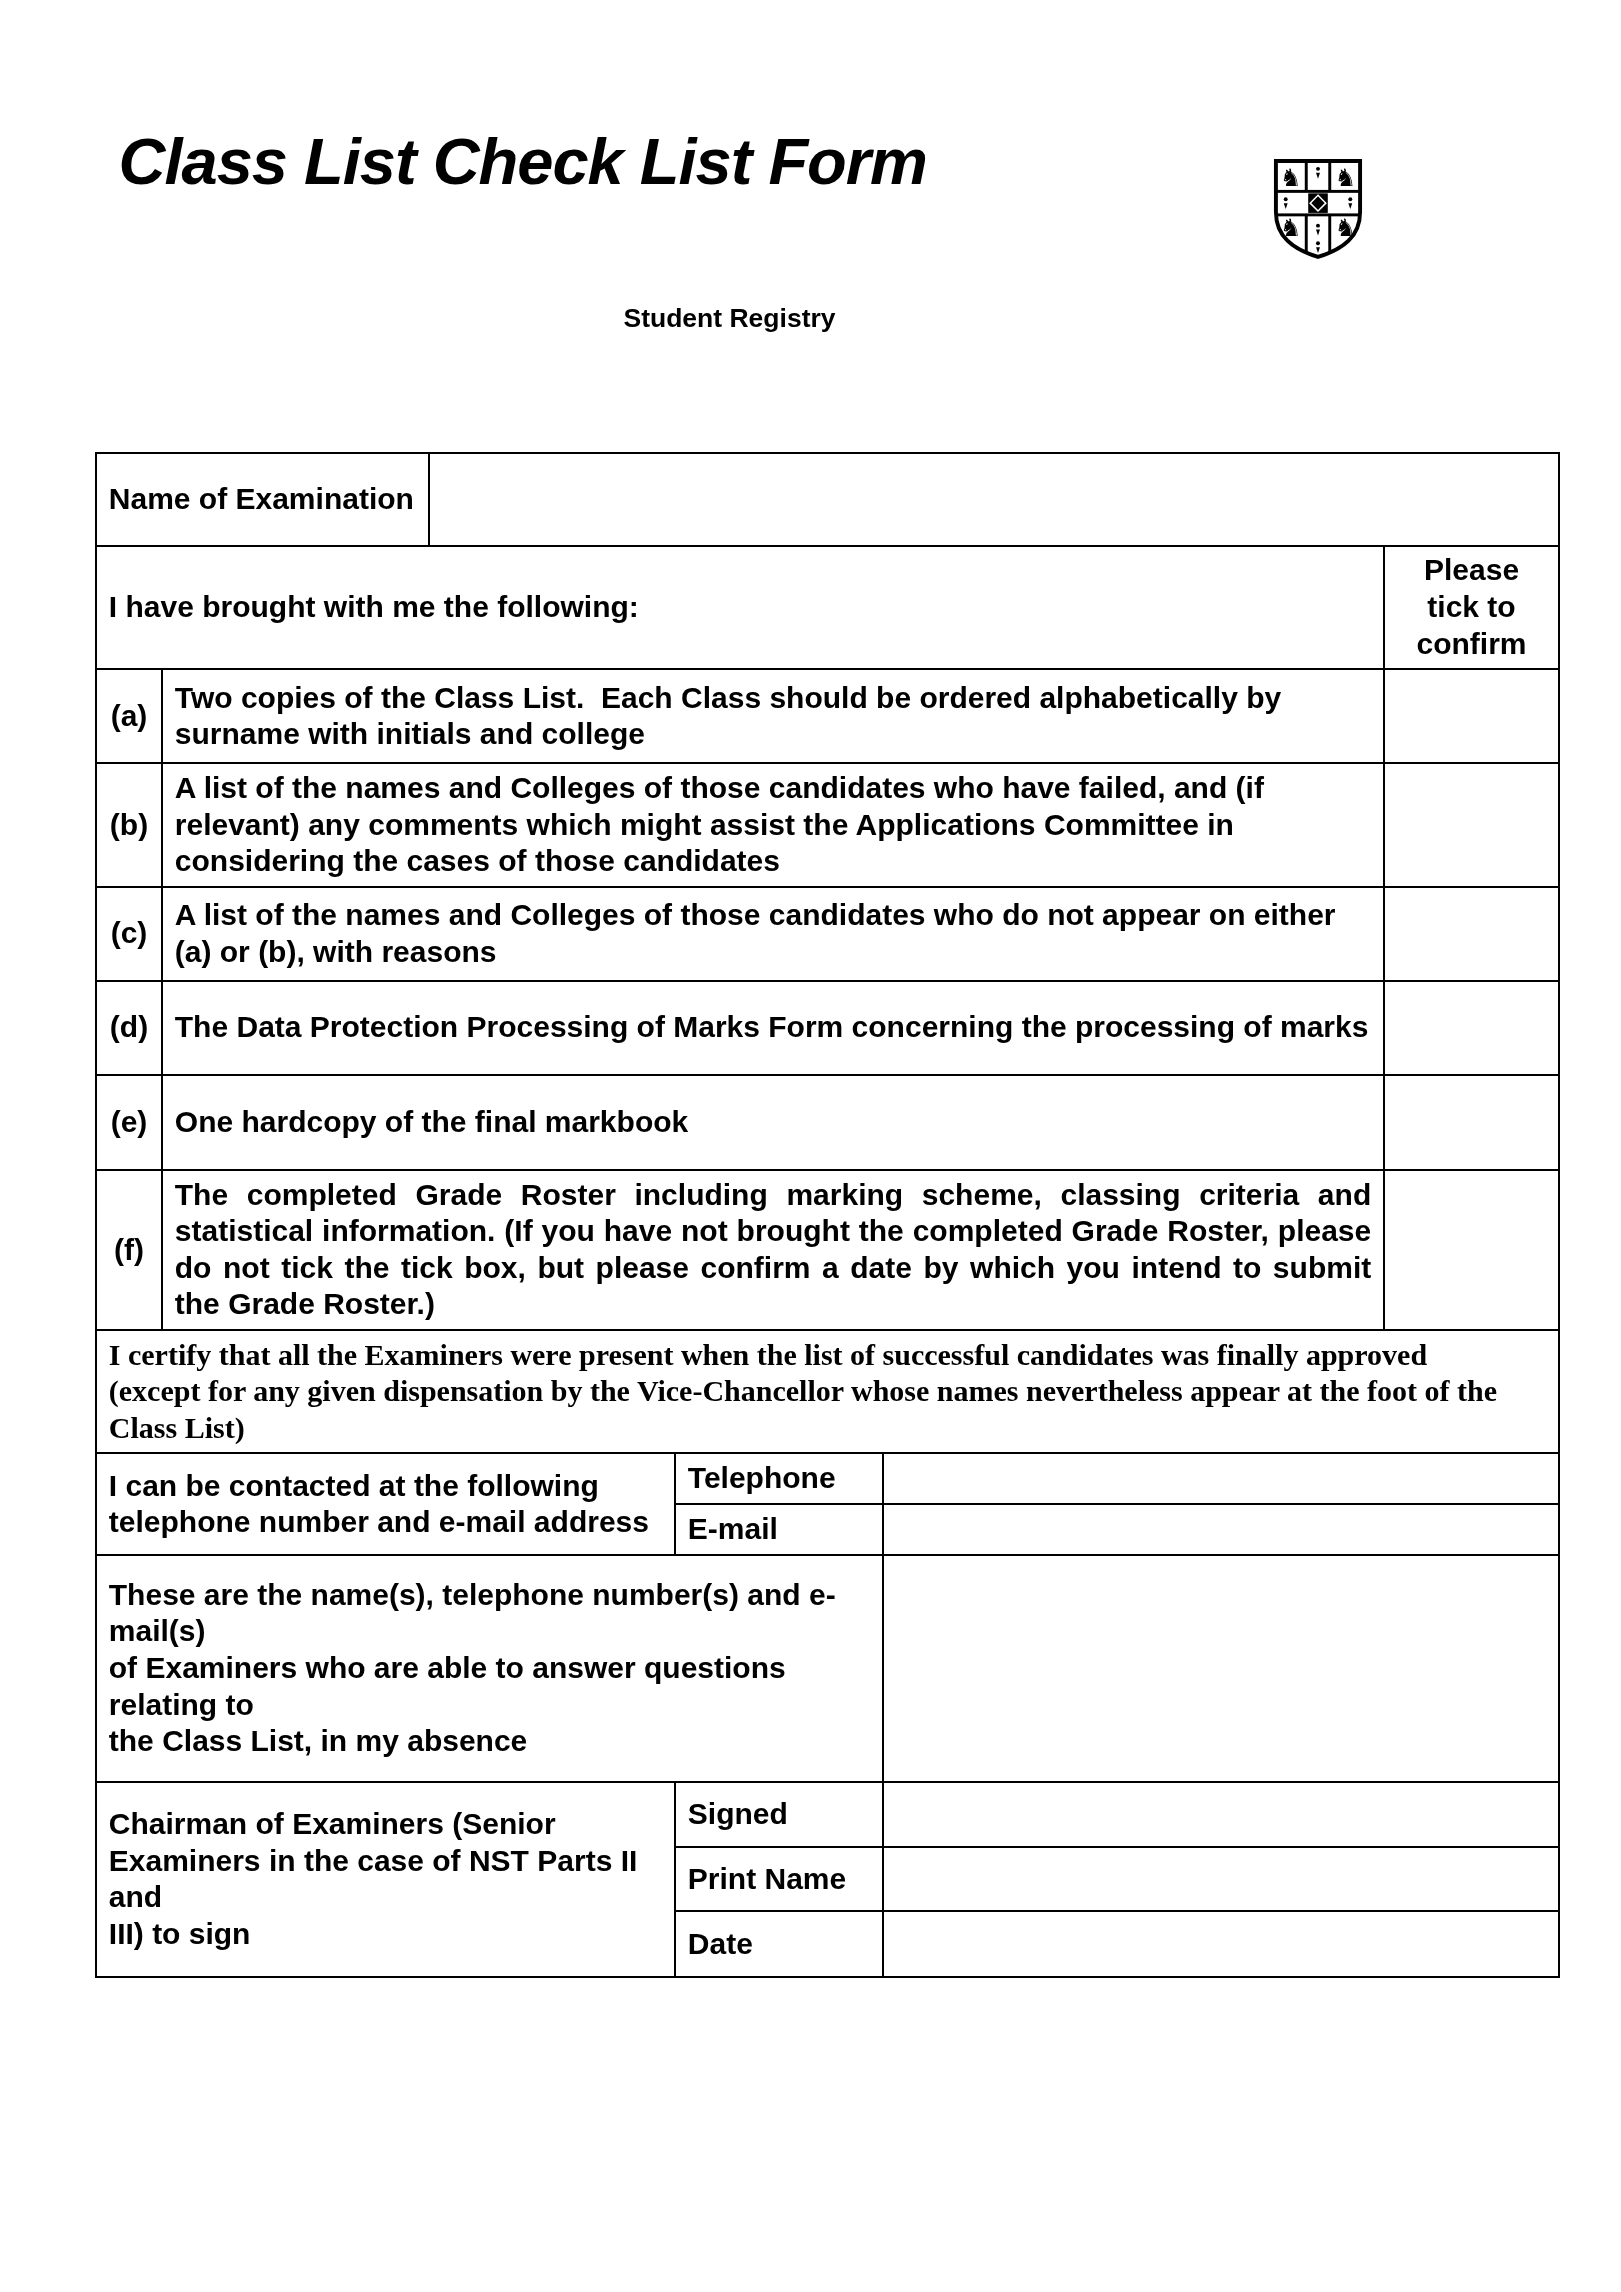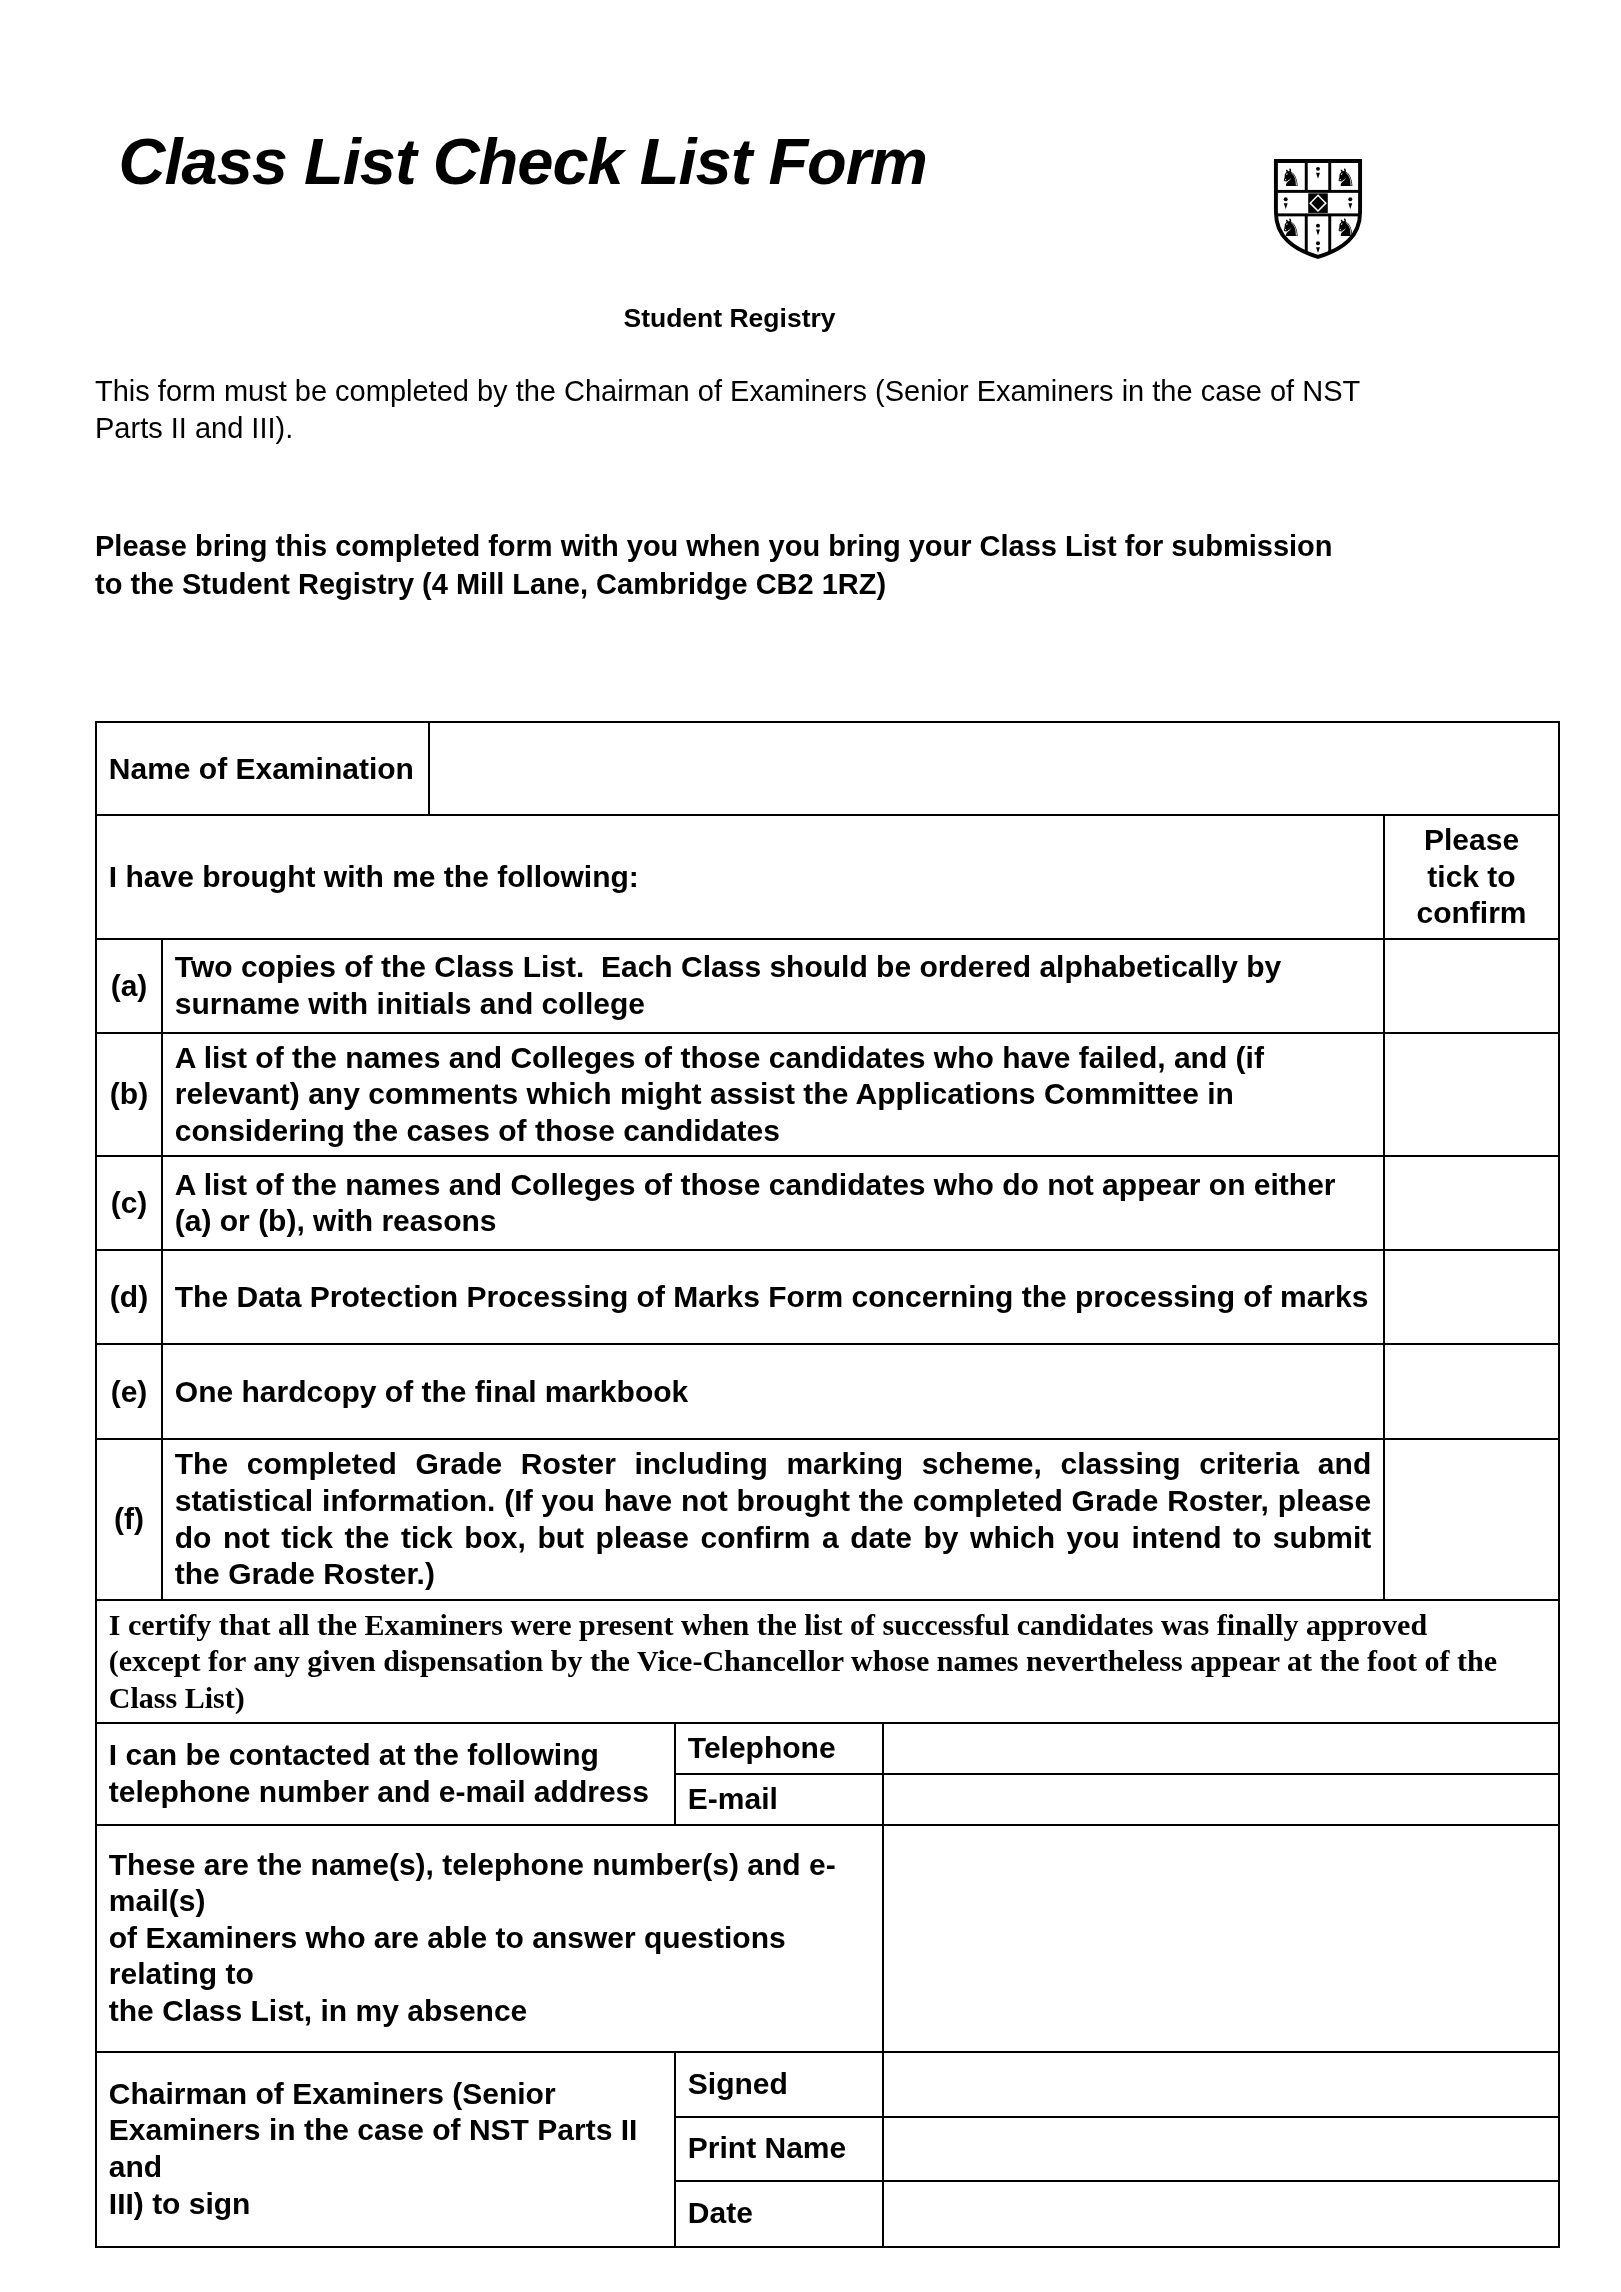--- a/index.html
+++ b/index.html
@@ -165,24 +165,20 @@
               <path d="M47,39 L55,47 L47,55 L39,47 Z" fill="none" stroke="#fff" stroke-width="1.5"></path>
             </g>
             <path d="M4,4 H90 V56 C90,81 73,94 47,102 C21,94 4,81 4,56 Z" fill="none" stroke="#000" stroke-width="4"></path>
           </svg>
         </span>
       </div>
     </div>
 
     <div class="dept-line">Student Registry</div>
 
-    <div class="para para-intro">This form must be completed by the Chairman of Examiners (Senior Examiners in the case of NST
-Parts II and III).</div>
-    <div class="para para-instruction">Please bring this completed form with you when you bring your Class List for submission
-to the Student Registry (4 Mill Lane, Cambridge CB2 1RZ)</div>
 
     <table class="form">
       <colgroup>
         <col style="width:66px">
           <col style="width:267px">
           <col style="width:246px">
         <col style="width:208px">
           <col style="width:501px">
           <col style="width:175px">
       </colgroup>

